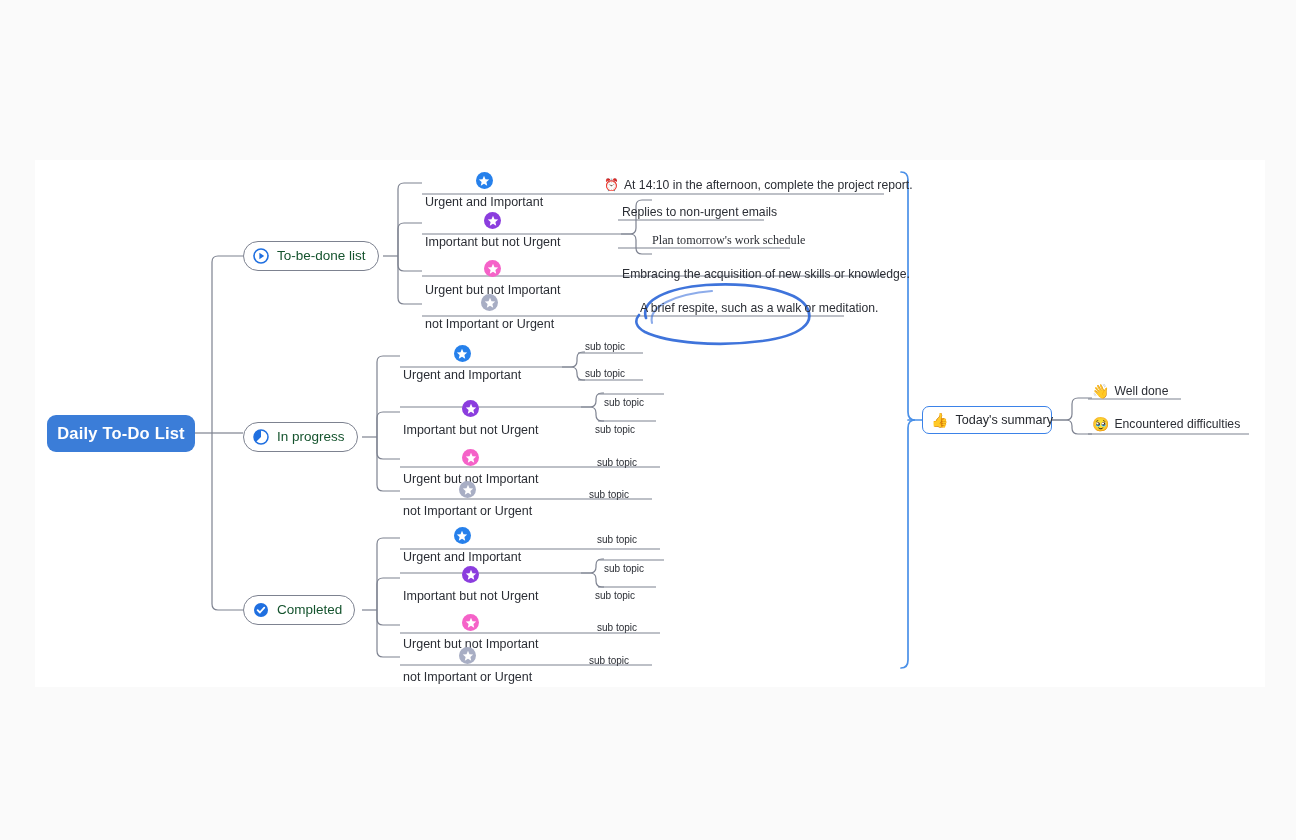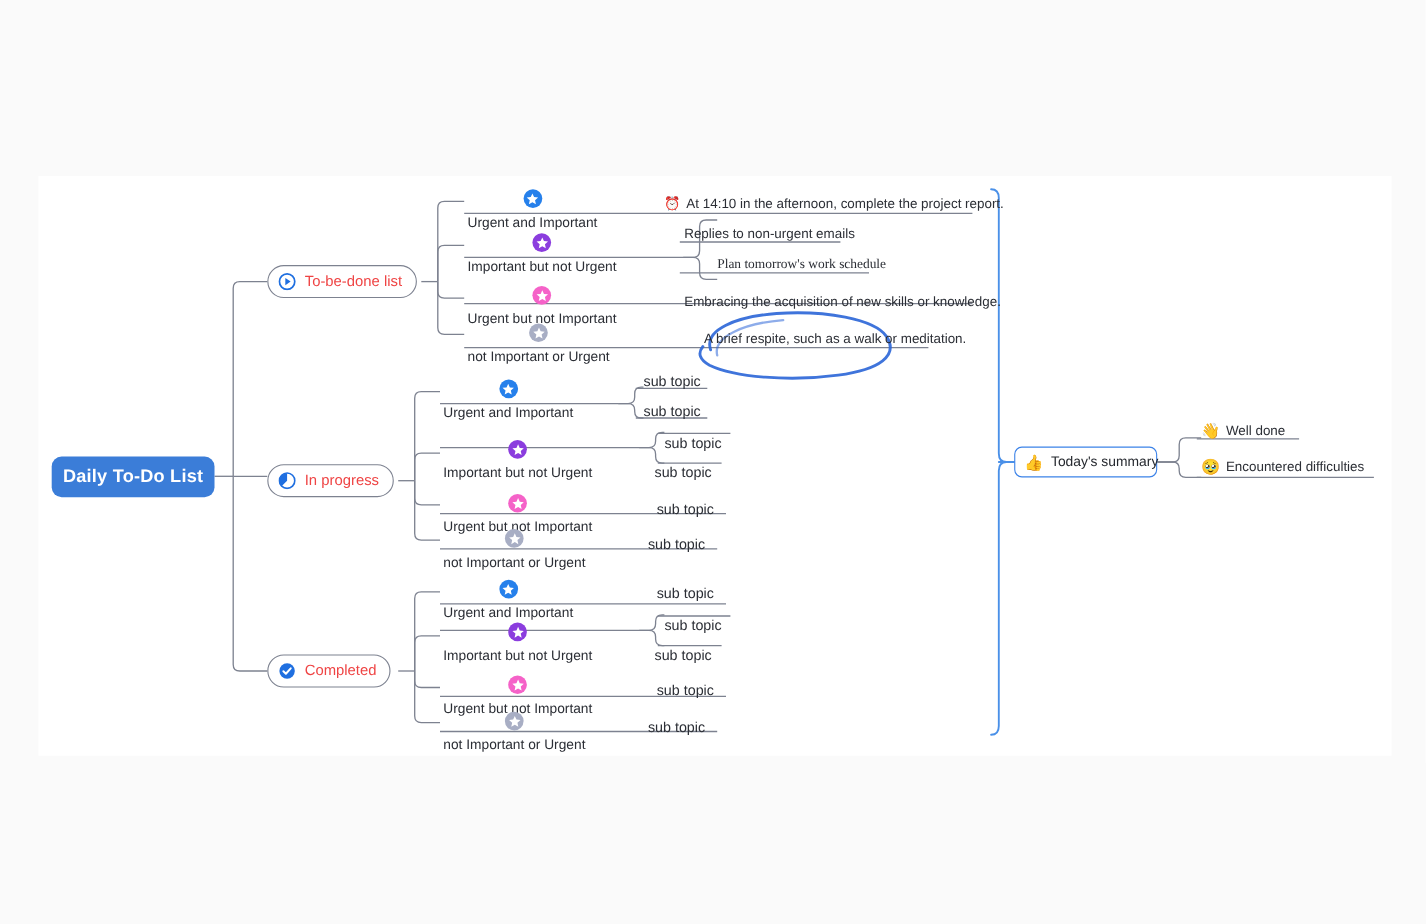--- a/index.html
+++ b/index.html
@@ -26,35 +26,35 @@
   .root{
     left:47px;top:415px;width:148px;height:37px;
     background:#3b7dd8;border-radius:9px;
     color:#ffffff;font-size:16.5px;font-weight:bold;
     justify-content:center;letter-spacing:.2px;
   }
 
   .branch{
     height:30px;border:1.3px solid #7d8290;border-radius:15px;
     background:#ffffff;padding:0 12px 0 9px;gap:8px;
-    font-size:13.5px;color:#ef4444;
+    font-size:13.5px;color:#14532d;
   }
   .branch .lbl{line-height:1;}
 
   .leaf{
     font-size:12.5px;color:#2b2e35;gap:7px;
     height:22px;
     flex-direction:column;
   }
   .leaf .lbl{line-height:1;}
 
   .txt{
     font-size:12.2px;color:#2b2e35;height:20px;gap:5px;
   }
-  .sub{font-size:13px;color:#2b2e35;height:20px;}
+  .sub{font-size:10px;color:#2b2e35;height:20px;}
 
   .summary-node{
     left:922px;top:406px;width:130px;height:28px;
     border:1.6px solid #3b82e8;border-radius:7px;background:#ffffff;
     padding:0 8px;gap:7px;font-size:12.6px;color:#25282e;
   }
 
   
   .ico{display:inline-block;flex:0 0 auto;line-height:0;}
   .star{width:17px;height:17px;border-radius:50%;position:relative;}

